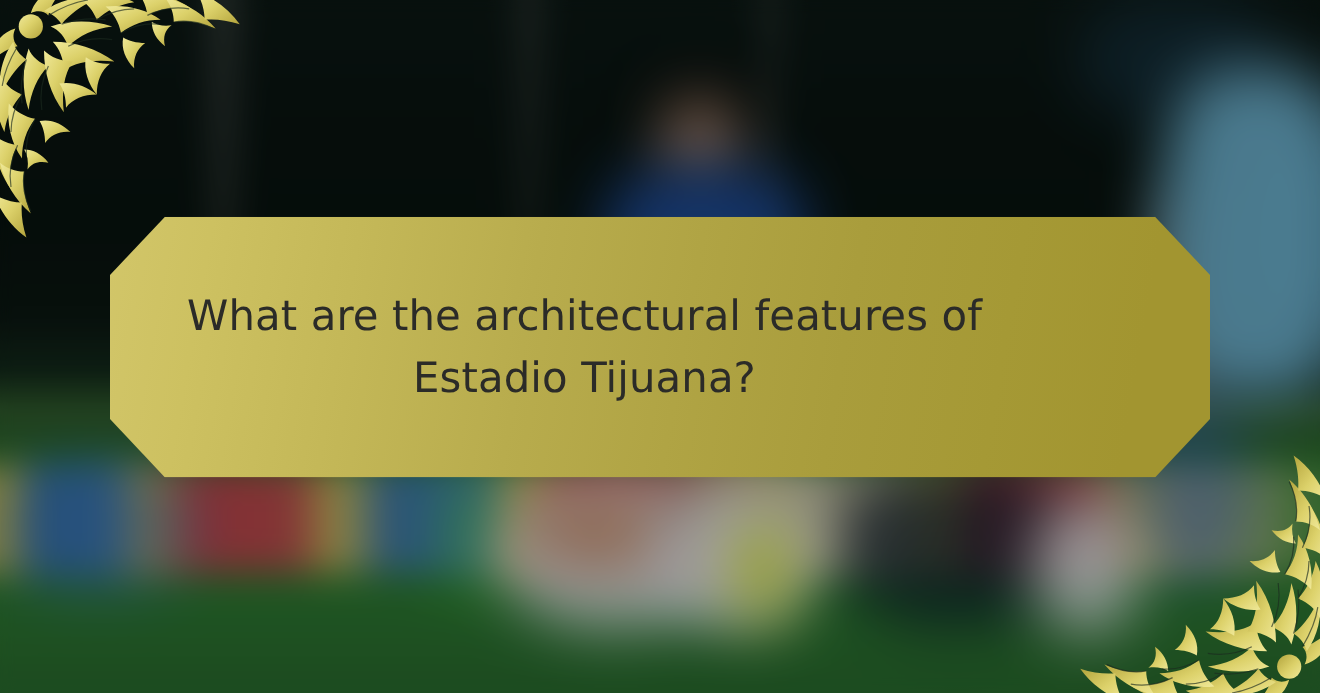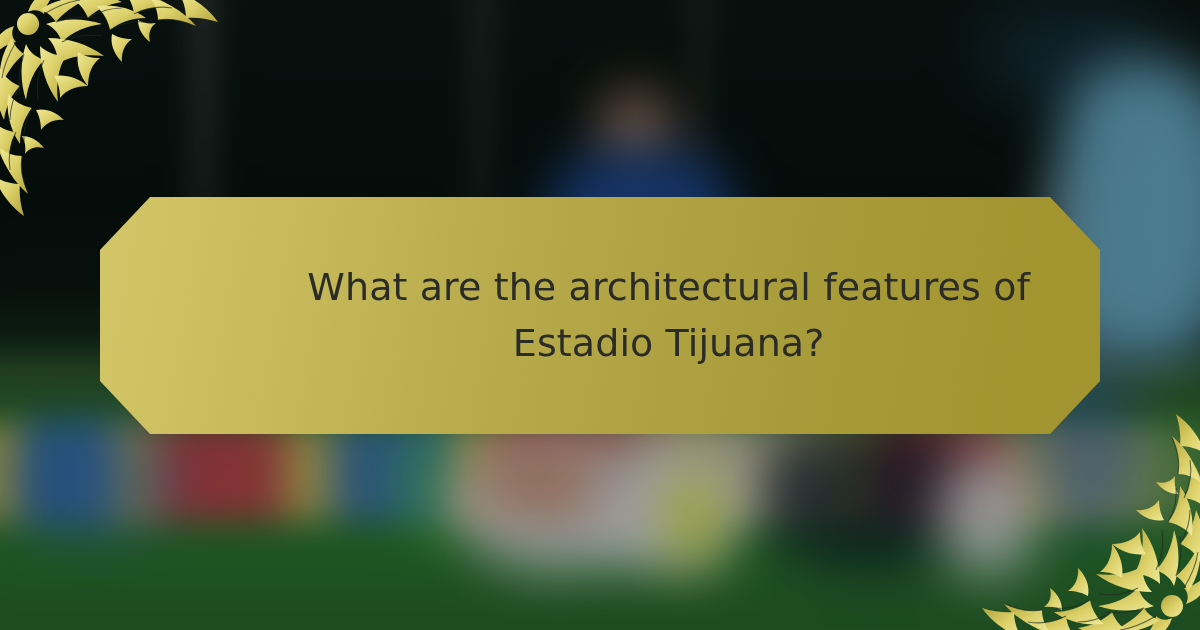--- a/index.html
+++ b/index.html
@@ -136,21 +136,21 @@
         #b8ac4d 38%,
         #b0a444 52%,
         #a99d3c 66%,
         #a59935 80%,
         #a29530 92%,
         #a29530 100%);
     -webkit-clip-path: polygon(50px 0, 950px 0, 1000px 53px, 1000px 184px, 950px 237px, 50px 237px, 0 184px, 0 53px);
     clip-path: polygon(50px 0, 950px 0, 1000px 53px, 1000px 184px, 950px 237px, 50px 237px, 0 184px, 0 53px);
     display: flex;
     align-items: center;
-    justify-content: flex-end;
+    justify-content: flex-start;
   }
 
   .banner-title {
     margin: 0;
     padding: 0 70px;
     text-align: center;
     color: #2b2b28;
     font-family: "DejaVu Sans", "Liberation Sans", sans-serif;
     font-size: 38px;
     font-weight: 400;

